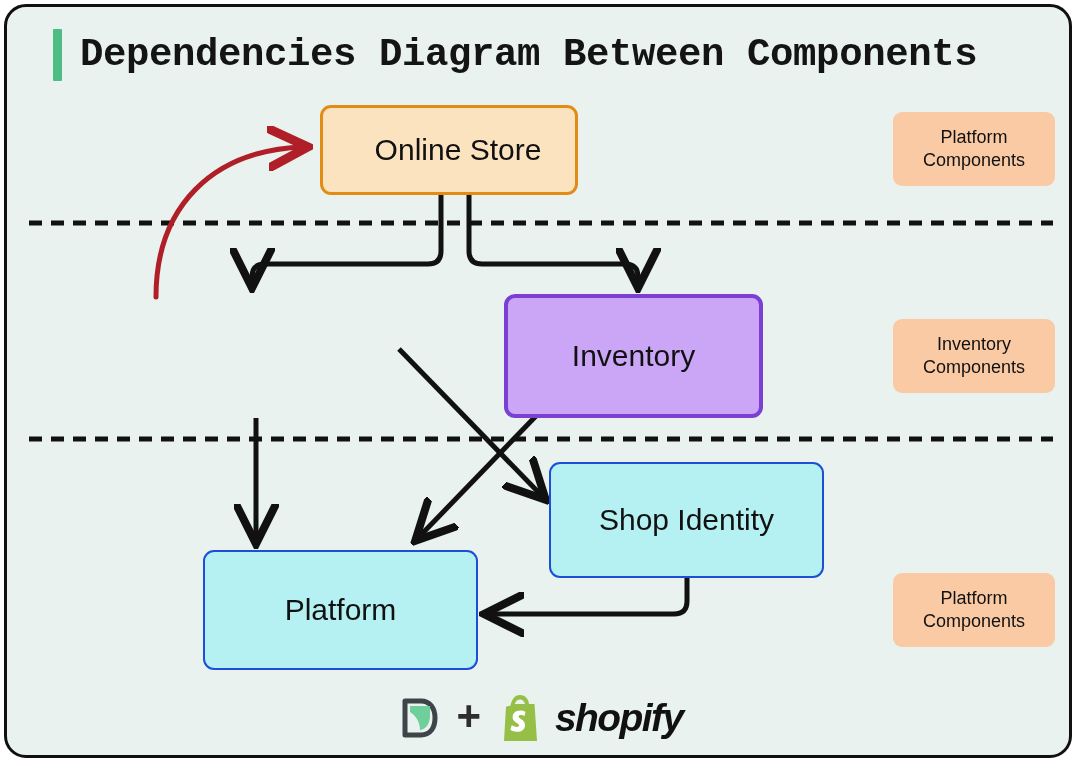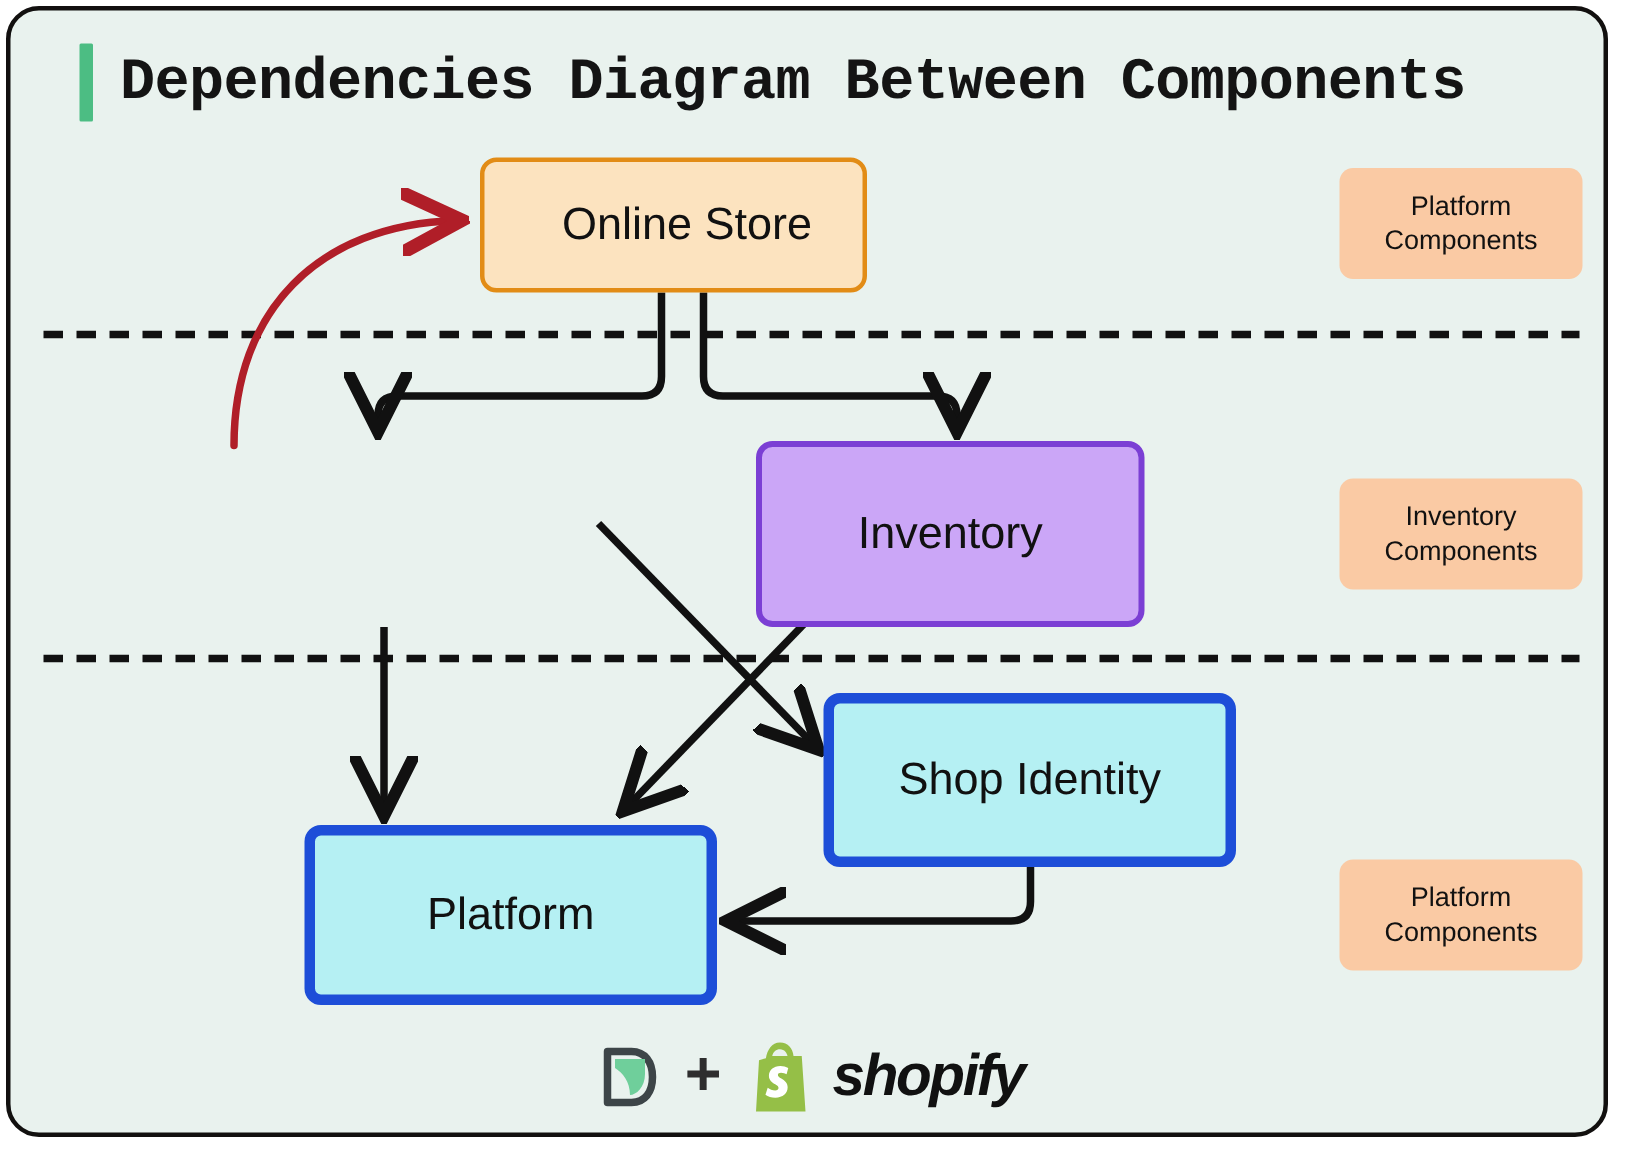--- a/index.html
+++ b/index.html
@@ -75,21 +75,21 @@
   .node.frontend {
     background: #fce3bf;
     border: 3px solid #e28c16;
   }
   .node.supporting {
     background: #cba6f7;
     border: 4px solid #7b3fd4;
   }
   .node.platform {
     background: #b5f0f3;
-    border: 7px solid #1d4ed8;
+    border: 2px solid #1d4ed8;
   }
 
   #node-online-store { left: 313px; top: 98px;  width: 258px; height: 90px; padding-left: 18px; }
   #node-merchandising{ left: 99px;  top: 287px; width: 291px; height: 124px; }
   #node-inventory    { left: 497px; top: 287px; width: 259px; height: 124px; }
   #node-shop-identity{ left: 542px; top: 455px; width: 275px; height: 116px; }
   #node-platform     { left: 196px; top: 543px; width: 275px; height: 120px; }
 
   
   .legend-badge {

